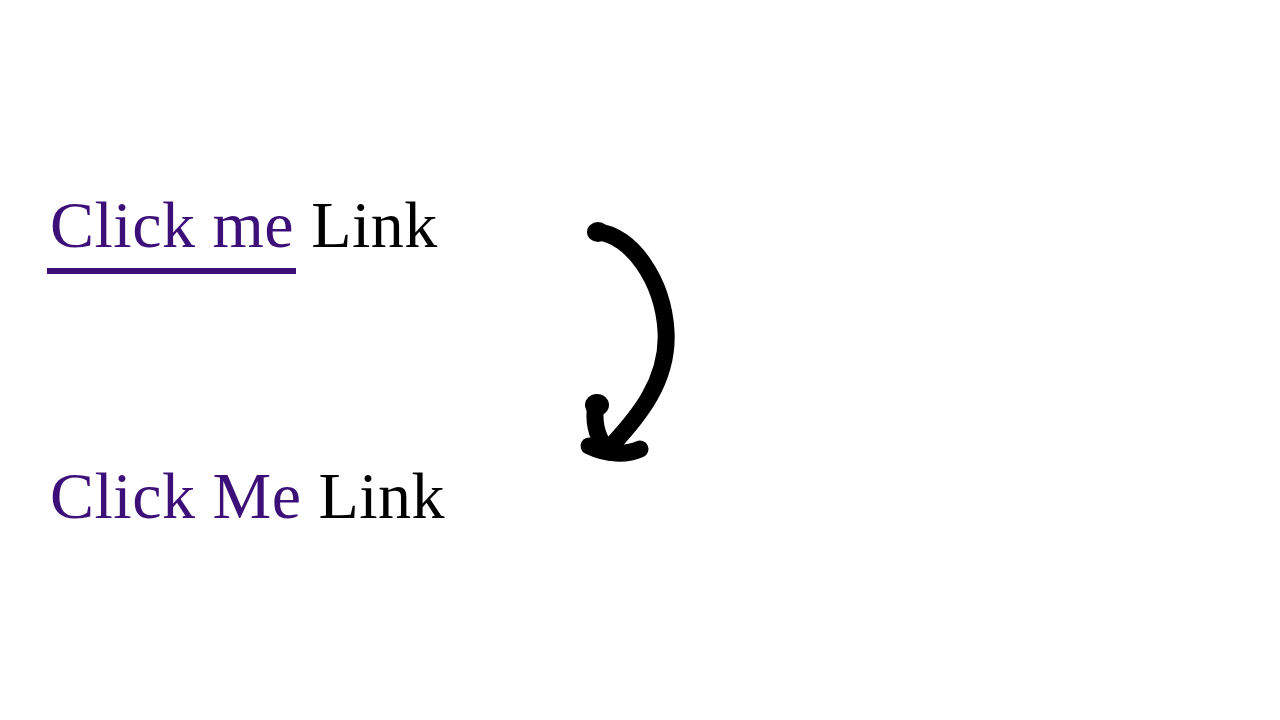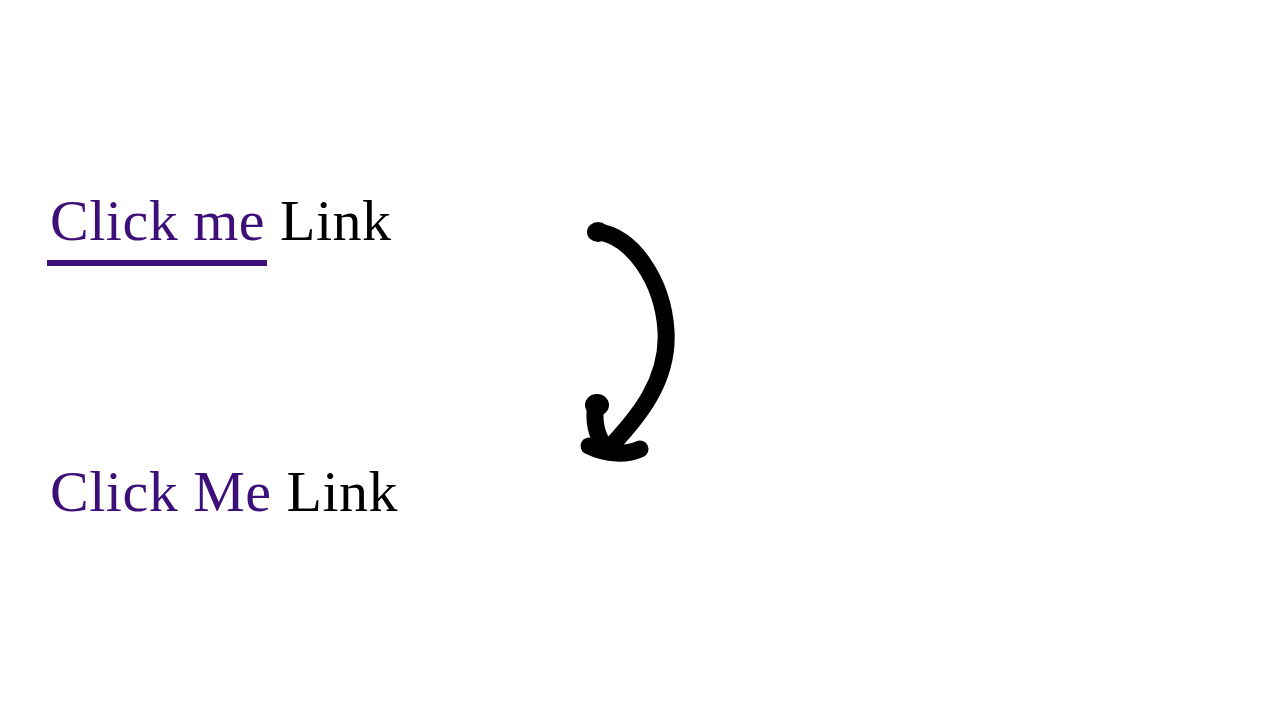--- a/index.html
+++ b/index.html
@@ -19,21 +19,21 @@
     width: 1280px;
     height: 720px;
     background: #ffffff;
   }
 
   
   .demo-line {
     position: absolute;
     white-space: nowrap;
     font-family: "Liberation Serif", "DejaVu Serif", serif;
-    font-size: 58px;
+    font-size: 66px;
     line-height: 1;
     letter-spacing: 0.5px;
     color: #000000;
   }
   #demo-line-underlined {
     left: 50px;
     top: 192px;
   }
   #demo-line-plain {
     left: 50px;

